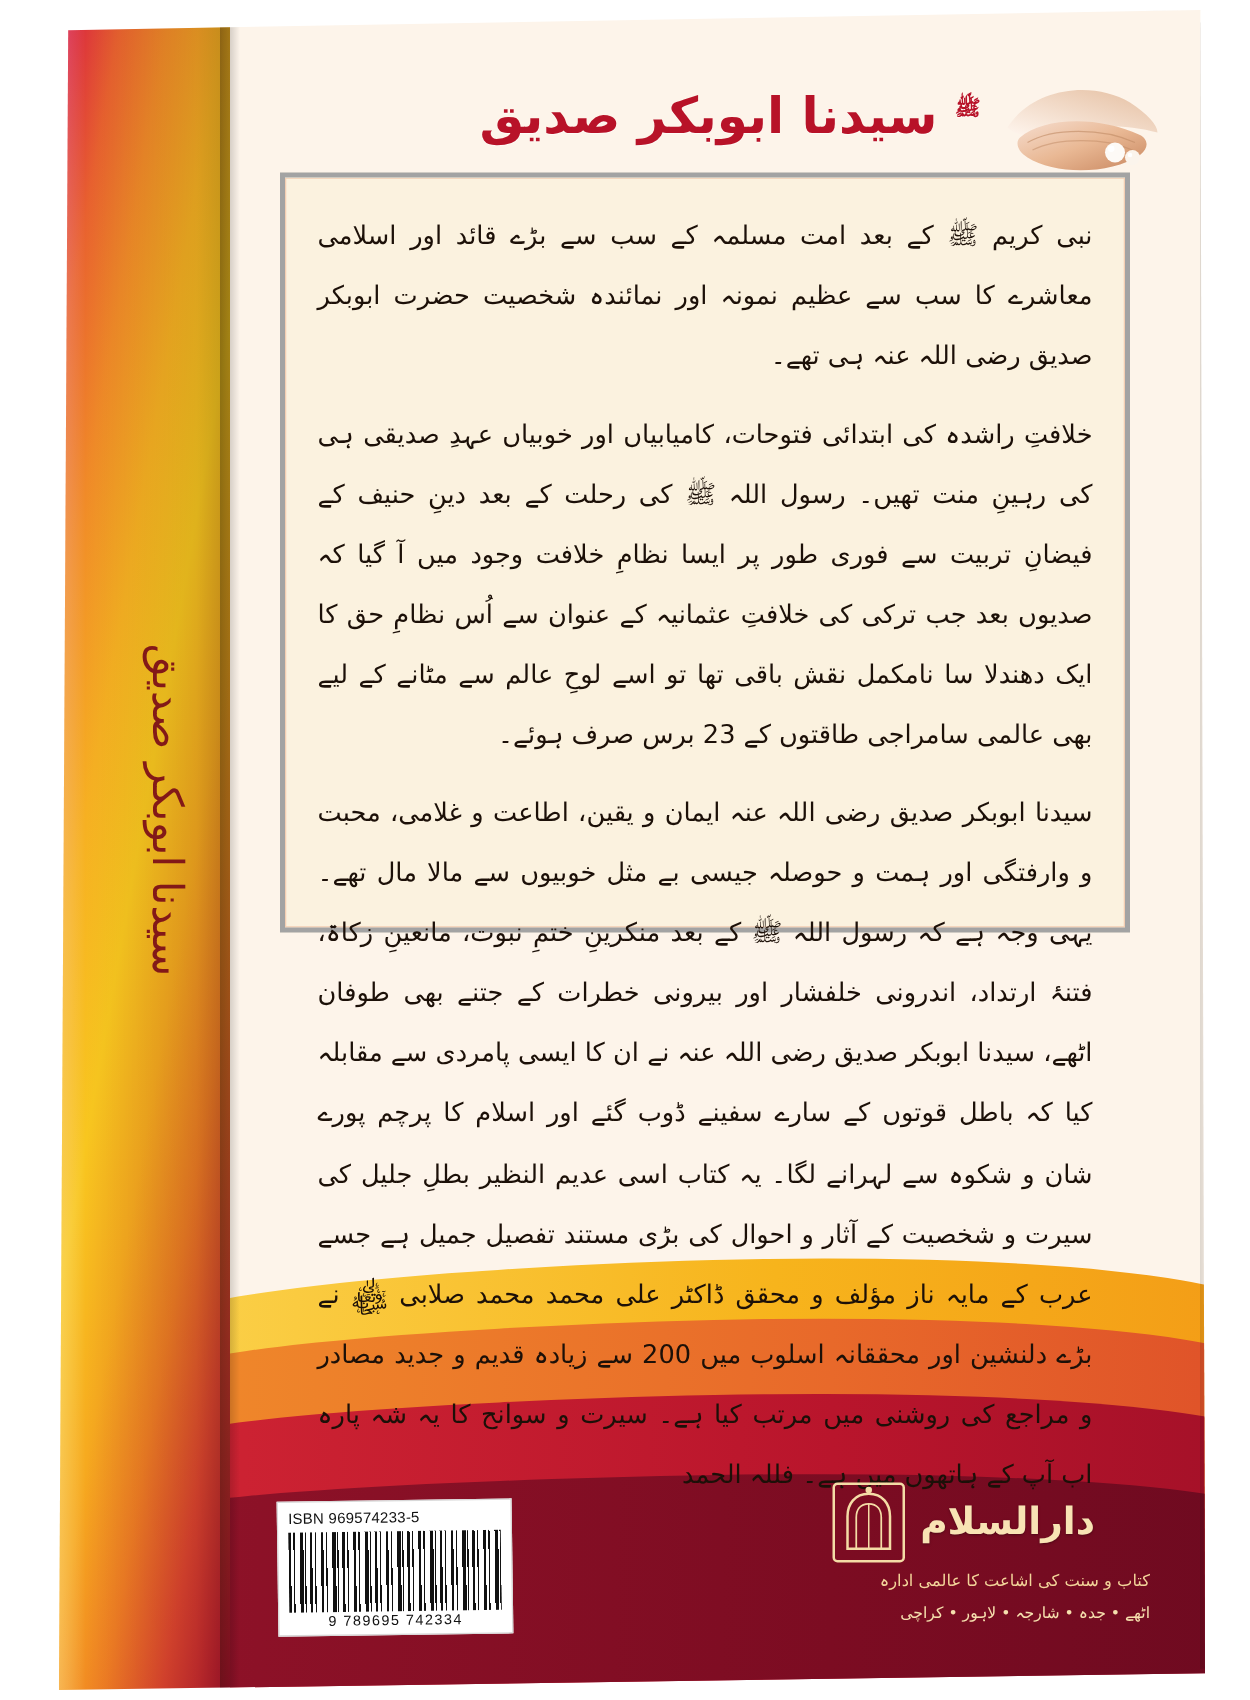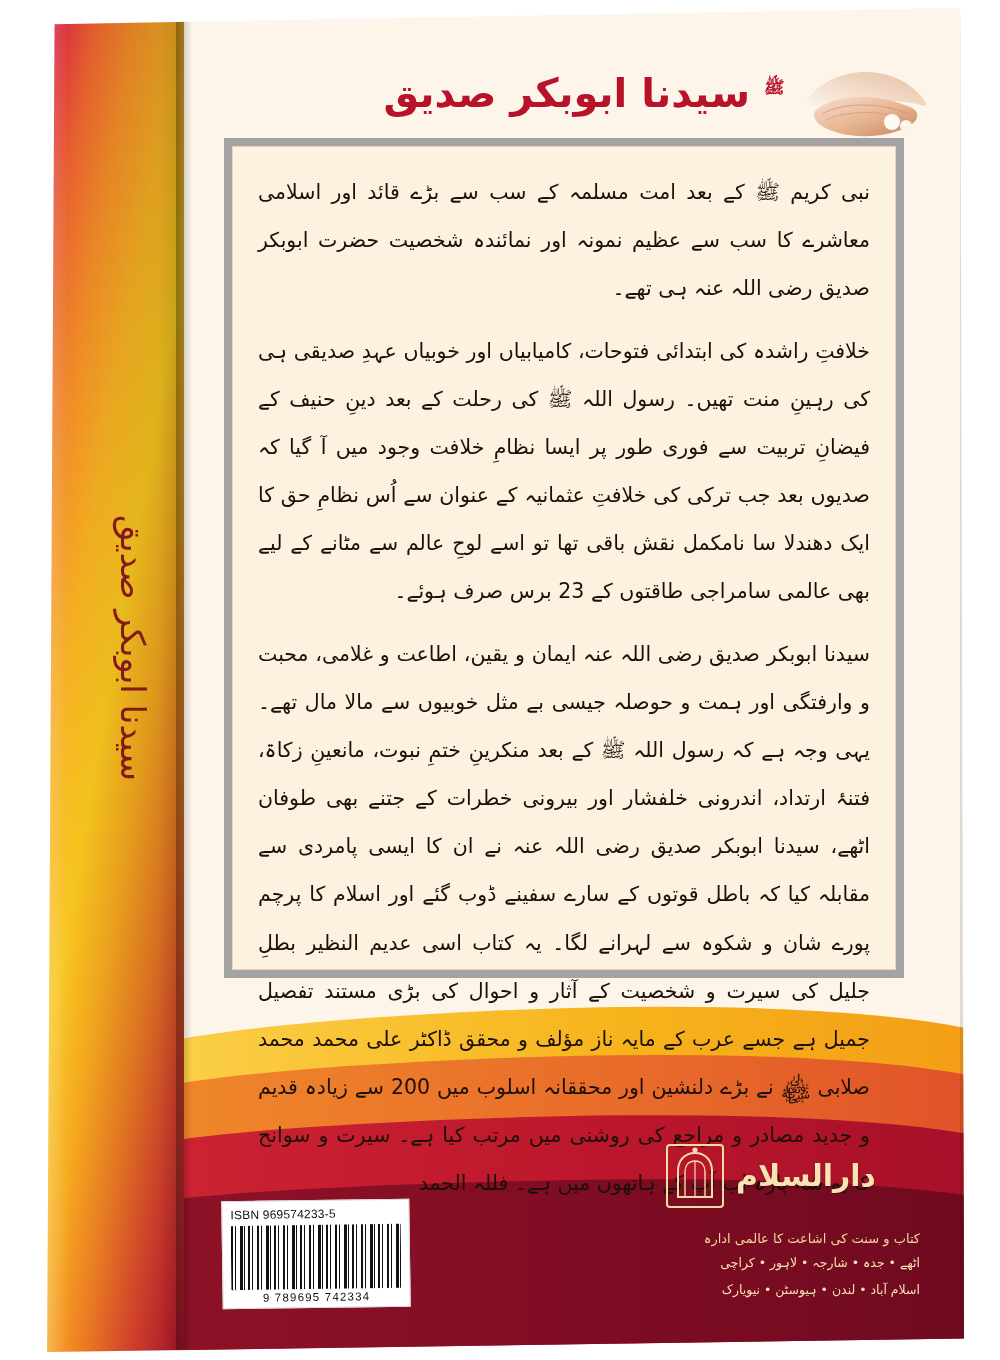--- a/index.html
+++ b/index.html
@@ -172,22 +172,22 @@
     height: 84px;
   }
   .shell svg { display: block; }
 
   
   .panel {
     position: absolute;
     top: 130px;
     left: 40px;
     width: 680px;
-    height: 840px;
-    border: 8px solid #a3a3a3;
+    height: 608px;
+    border: 4px solid #a3a3a3;
     background: #fbf2df;
     box-shadow: 0 0 0 1px rgba(224,100,44,0.25) inset;
     padding: 22px 26px;
     box-sizing: border-box;
   }
   .panel-inner {
     direction: rtl;
     text-align: justify;
     color: #1c1008;
     font-size: 20.5px;
@@ -258,21 +258,21 @@
   .pub-name {
     color: #f8e3b4;
     font-size: 30px;
     font-weight: bold;
     line-height: 1.1;
     text-shadow: 0 1px 2px rgba(0,0,0,0.35);
   }
   .pub-tag {
     color: #f3d59a;
     font-size: 13px;
-    margin-top: 20px;
+    margin-top: 4px;
   }
   .pub-cities {
     color: #f6e0ae;
     font-size: 12.5px;
     line-height: 1.7;
     margin-top: 6px;
   }
   .pub-emblem {
     width: 62px;
     height: 70px;
@@ -361,19 +361,18 @@
               <rect x="3" y="4" width="56" height="62" rx="3" fill="none" stroke="#f4dca6" stroke-width="2"></rect>
               <path d="M31 12 C20 12 14 20 14 30 L14 56 L48 56 L48 30 C48 20 42 12 31 12 Z" fill="none" stroke="#f4dca6" stroke-width="2"></path>
               <path d="M31 20 C24 20 21 25 21 31 L21 56 L41 56 L41 31 C41 25 38 20 31 20 Z" fill="none" stroke="#f4dca6" stroke-width="1.4"></path>
               <line x1="31" y1="20" x2="31" y2="56" stroke="#f4dca6" stroke-width="1.2"></line>
               <circle cx="31" cy="9" r="2.6" fill="#f4dca6"></circle>
             </svg>
           </div>
         </div>
         <div class="pub-tag">کتاب و سنت کی اشاعت کا عالمی ادارہ</div>
         <div class="pub-cities">اٹھے • جدہ • شارجہ • لاہور • کراچی</div>
-        <div class="pub-cities">اسلام آباد • لندن • ہیوسٹن • نیویارک</div>
       </div>
 
       <div class="page-edge"></div>
     </div>
   </div>
 </div>
 
 </body></html>

